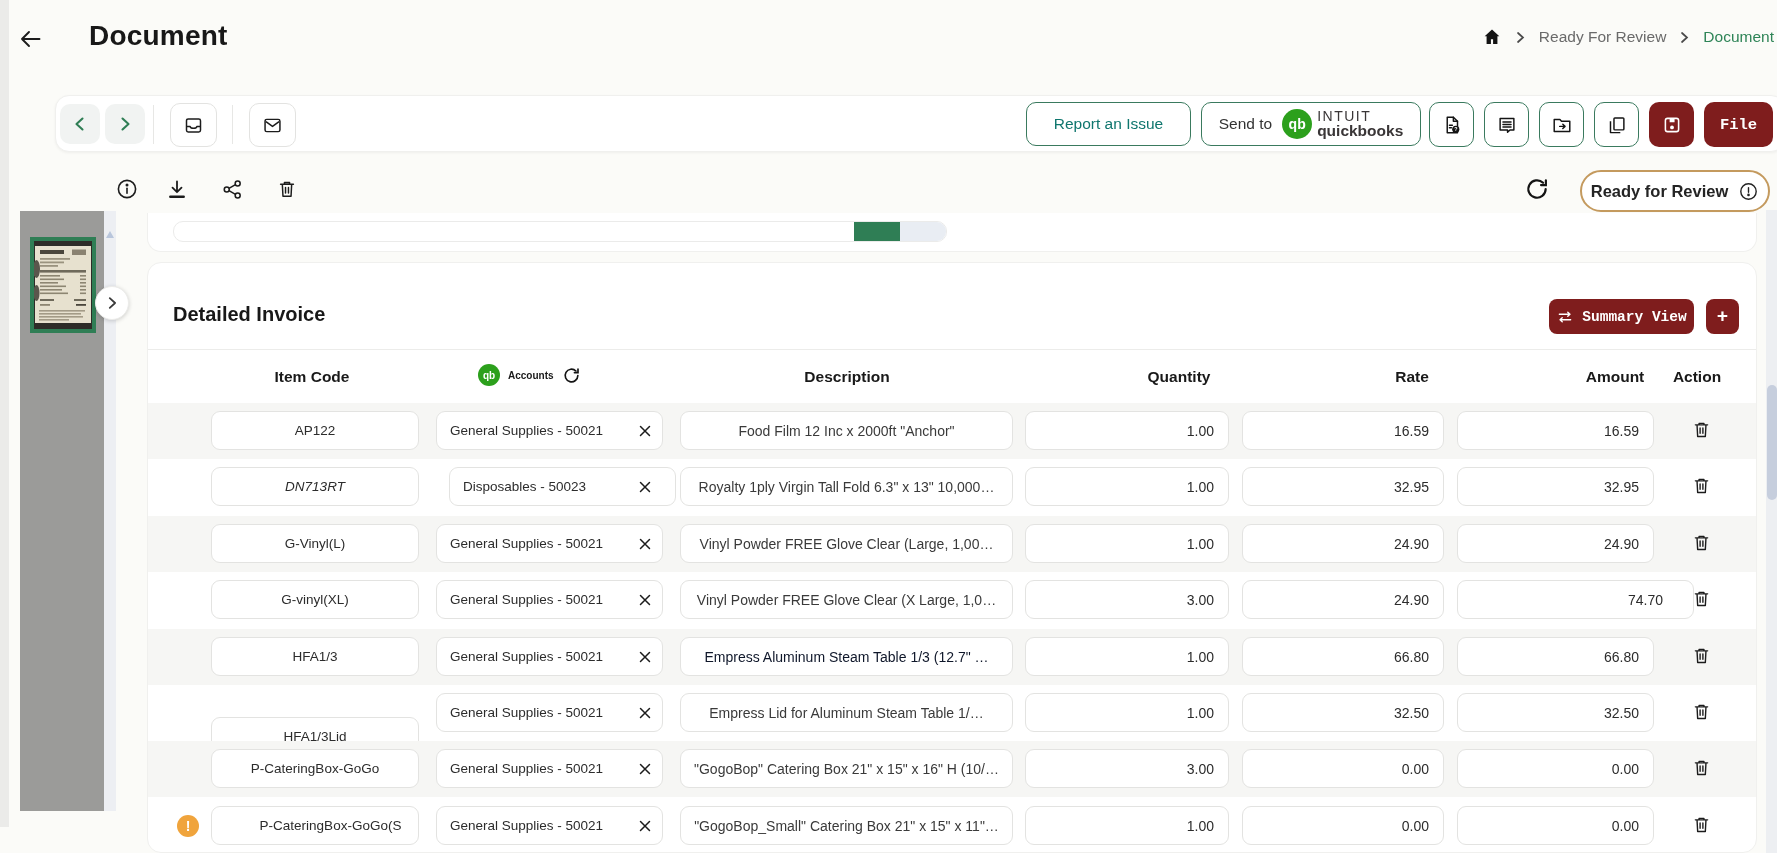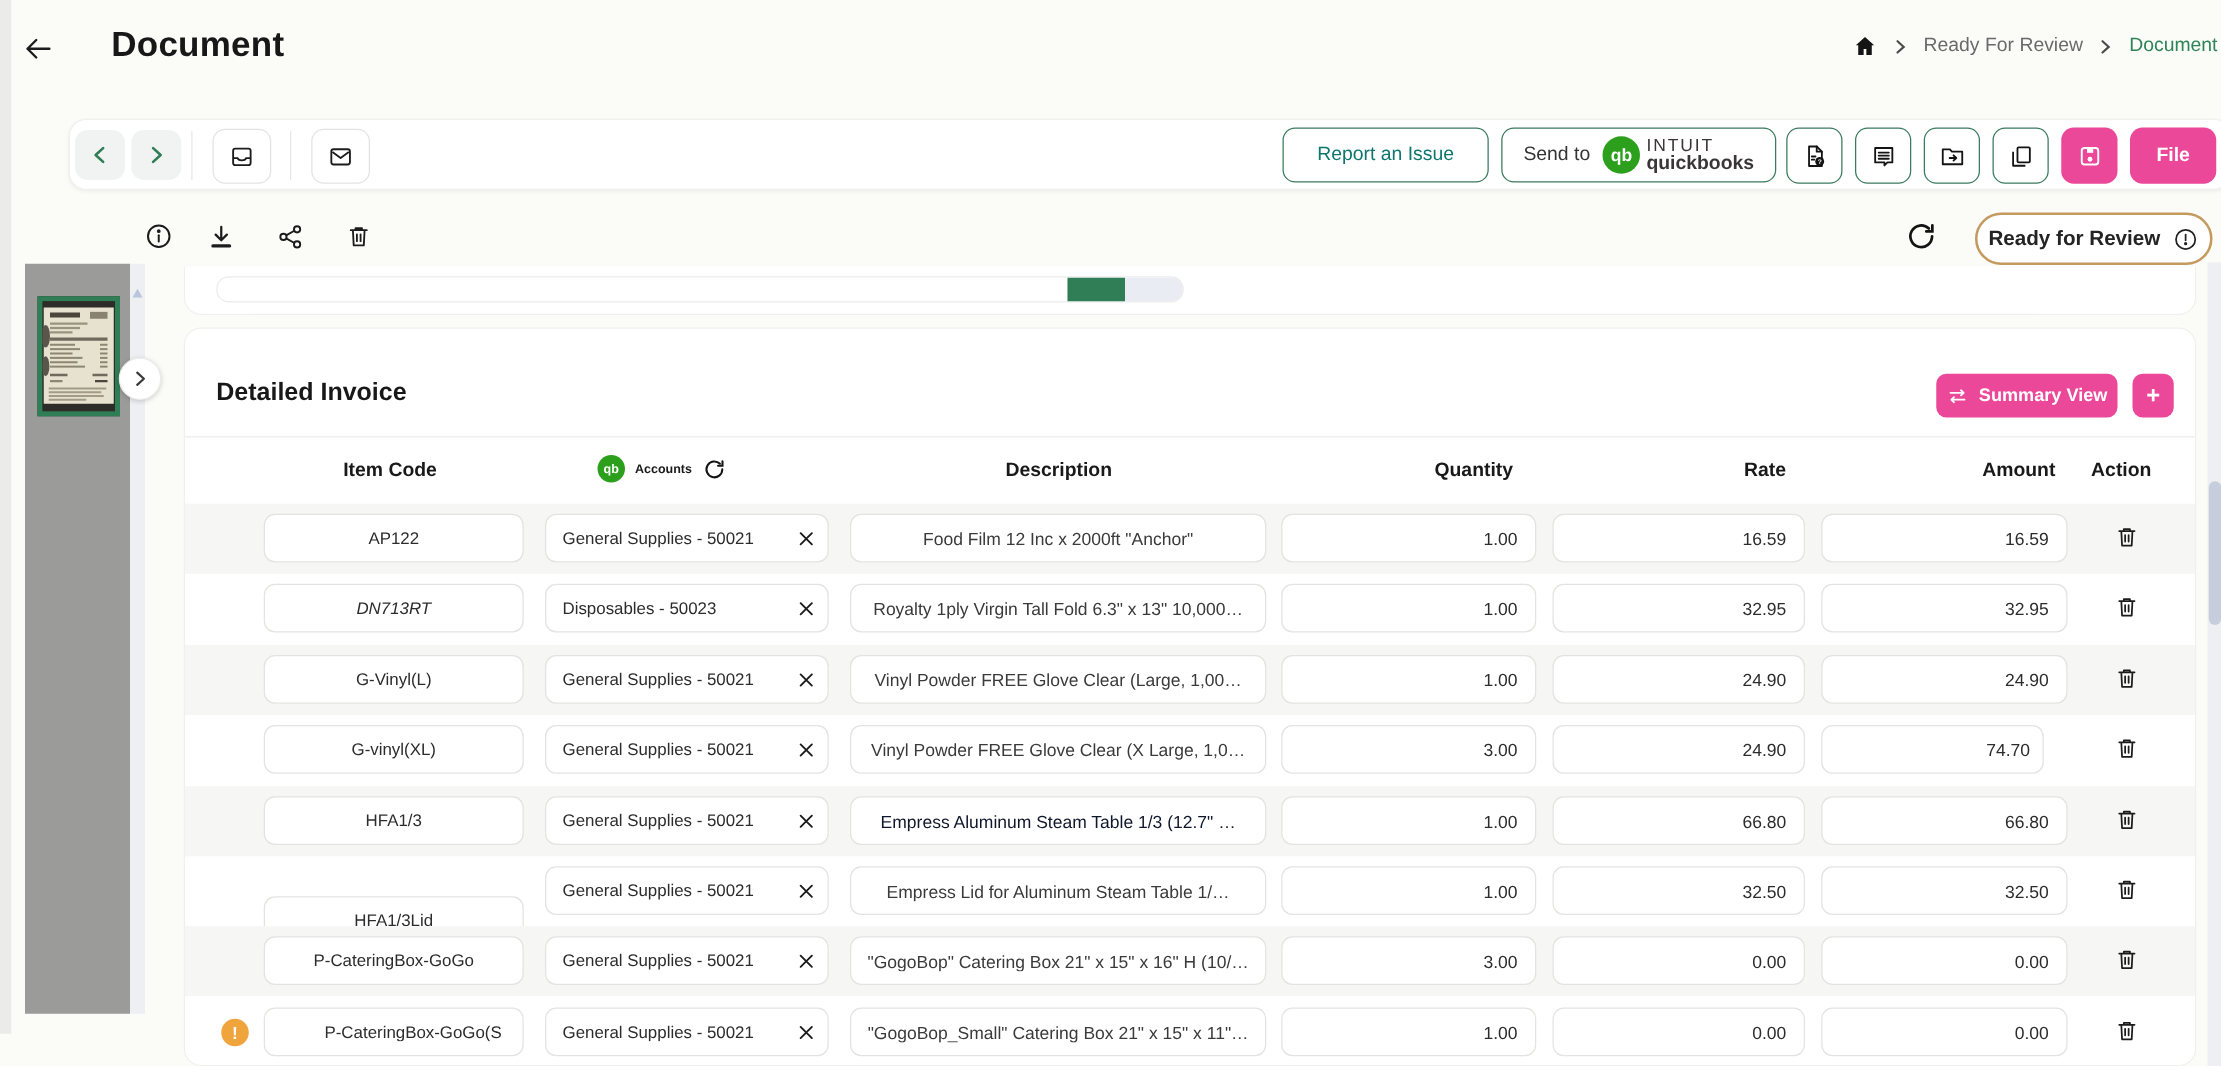--- a/index.html
+++ b/index.html
@@ -8,22 +8,22 @@
          font-family:"Liberation Sans",sans-serif;color:#1e1e1e}
   .abs{position:absolute}
   .flex{display:flex;align-items:center}
   .card{background:#fff;border:1px solid #f0f0ee;border-radius:14px}
   .gbtn{display:flex;align-items:center;justify-content:center;background:#fff;
         border:1.6px solid #3a7a5e;border-radius:10px;cursor:pointer}
   .graybtn{display:flex;align-items:center;justify-content:center;background:#fff;
         border:1px solid #e3e3e1;border-radius:10px;cursor:pointer}
   .navbtn{display:flex;align-items:center;justify-content:center;background:#f1f3f2;
         border:none;border-radius:10px;cursor:pointer}
-  .solidbtn{display:flex;align-items:center;justify-content:center;background:#ec4899;
-        color:#fff;border:none;border-radius:10px;cursor:pointer;font-family:Liberation Sans, sans-serif}
+  .solidbtn{display:flex;align-items:center;justify-content:center;background:#7f1d1d;
+        color:#fff;border:none;border-radius:10px;cursor:pointer;font-family:Liberation Mono, monospace}
   .vdiv{width:1px;background:#e7e7e5}
   .cellinput{border:1px solid #e3e3e1;border-radius:9px;background:#fff;font-family:inherit;
         font-size:13.5px;color:#2c2c2c;outline:none;height:39px}
   .hdr{position:absolute;transform:translate(-50%,-50%);white-space:nowrap;
        font-size:15.5px;font-weight:700;color:#191919}
   .row{position:absolute;left:0;width:1608px;height:56px}
   .stripe{background:#f6f6f4}
   .trashbtn{position:absolute;background:none;border:none;cursor:pointer}
   .warnbadge{position:absolute;left:29px;top:17px;width:22px;height:22px;border-radius:50%;
        background:#F0A43C;color:#fff;font-weight:700;font-size:14px;display:flex;
@@ -276,21 +276,21 @@
       <button class="trashbtn" style="left:1543px;top:16px">
         <svg width="21" height="21" viewBox="0 0 24 24" fill="none" stroke="#1c1c1c" stroke-width="1.6" stroke-linecap="round" stroke-linejoin="round">
             <path d="M5 6.7h14M9.2 6.7V5h5.6v1.7M6.9 6.7l.7 13.3h8.8l.7-13.3M10.4 10.3v6M13.6 10.3v6"></path>
           </svg>
       </button>
     </div>
 
     <div class="row" style="top:196px">
       <input readonly="" class="cellinput abs" style="left: 63px; top: 8px; width: 208px; text-align: center; font-style: italic;" value="DN713RT">
       <div class="abs" style="left:288px;top:8px;width:227px;height:39px">
-        <input readonly="" class="cellinput" style="width: 100%; padding: 0px 34px 0px 13px;" value="Disposables - 50023">
+        <input readonly="" class="cellinput" style="width: 100%; padding: 0px 34px 0px 13px; margin-left: 13px;" value="Disposables - 50023">
         <svg class="abs" style="right:12px;top:14px;cursor:pointer" width="12" height="12" viewBox="0 0 12 12" stroke="#1c1c1c" stroke-width="1.5" stroke-linecap="round">
             <path d="M1.5 1.5l9 9M10.5 1.5l-9 9"></path>
           </svg>
       </div>
       <input readonly="" class="cellinput abs" style="left: 532px; top: 8px; width: 333px; text-align: center; font-size: 14px; color: rgb(58, 58, 58);" value="Royalty 1ply Virgin Tall Fold 6.3&quot; x 13&quot; 10,000…">
       <input readonly="" class="cellinput abs" style="left: 877px; top: 8px; width: 204px; text-align: right; padding-right: 14px; font-size: 14px;" value="1.00">
       <input readonly="" class="cellinput abs" style="left: 1094px; top: 8px; width: 202px; text-align: right; padding-right: 14px; font-size: 14px;" value="32.95">
       <input readonly="" class="cellinput abs" style="left: 1309px; top: 8px; width: 197px; text-align: right; padding-right: 14px; font-size: 14px;" value="32.95">
       <button class="trashbtn" style="left:1543px;top:16px">
         <svg width="21" height="21" viewBox="0 0 24 24" fill="none" stroke="#1c1c1c" stroke-width="1.6" stroke-linecap="round" stroke-linejoin="round">
@@ -322,21 +322,21 @@
       <input readonly="" class="cellinput abs" style="left: 63px; top: 8px; width: 208px; text-align: center;" value="G-vinyl(XL)">
       <div class="abs" style="left:288px;top:8px;width:227px;height:39px">
         <input readonly="" class="cellinput" style="width: 100%; padding: 0px 34px 0px 13px;" value="General Supplies - 50021">
         <svg class="abs" style="right:12px;top:14px;cursor:pointer" width="12" height="12" viewBox="0 0 12 12" stroke="#1c1c1c" stroke-width="1.5" stroke-linecap="round">
             <path d="M1.5 1.5l9 9M10.5 1.5l-9 9"></path>
           </svg>
       </div>
       <input readonly="" class="cellinput abs" style="left: 532px; top: 8px; width: 333px; text-align: center; font-size: 14px; color: rgb(58, 58, 58);" value="Vinyl Powder FREE Glove Clear (X Large, 1,0…">
       <input readonly="" class="cellinput abs" style="left: 877px; top: 8px; width: 204px; text-align: right; padding-right: 14px; font-size: 14px;" value="3.00">
       <input readonly="" class="cellinput abs" style="left: 1094px; top: 8px; width: 202px; text-align: right; padding-right: 14px; font-size: 14px;" value="24.90">
-      <input readonly="" class="cellinput abs" style="left: 1309px; top: 8px; width: 178px; text-align: right; padding-right: 10px; font-size: 14px;" value="74.70">
+      <input readonly="" class="cellinput abs" style="left: 1309px; top: 8px; width: 237px; text-align: right; padding-right: 30px; font-size: 14px;" value="74.70">
       <button class="trashbtn" style="left:1543px;top:16px">
         <svg width="21" height="21" viewBox="0 0 24 24" fill="none" stroke="#1c1c1c" stroke-width="1.6" stroke-linecap="round" stroke-linejoin="round">
             <path d="M5 6.7h14M9.2 6.7V5h5.6v1.7M6.9 6.7l.7 13.3h8.8l.7-13.3M10.4 10.3v6M13.6 10.3v6"></path>
           </svg>
       </button>
     </div>
 
     <div class="row stripe" style="top:366px">
       <input readonly="" class="cellinput abs" style="left: 63px; top: 8px; width: 208px; text-align: center;" value="HFA1/3">
       <div class="abs" style="left:288px;top:8px;width:227px;height:39px">

